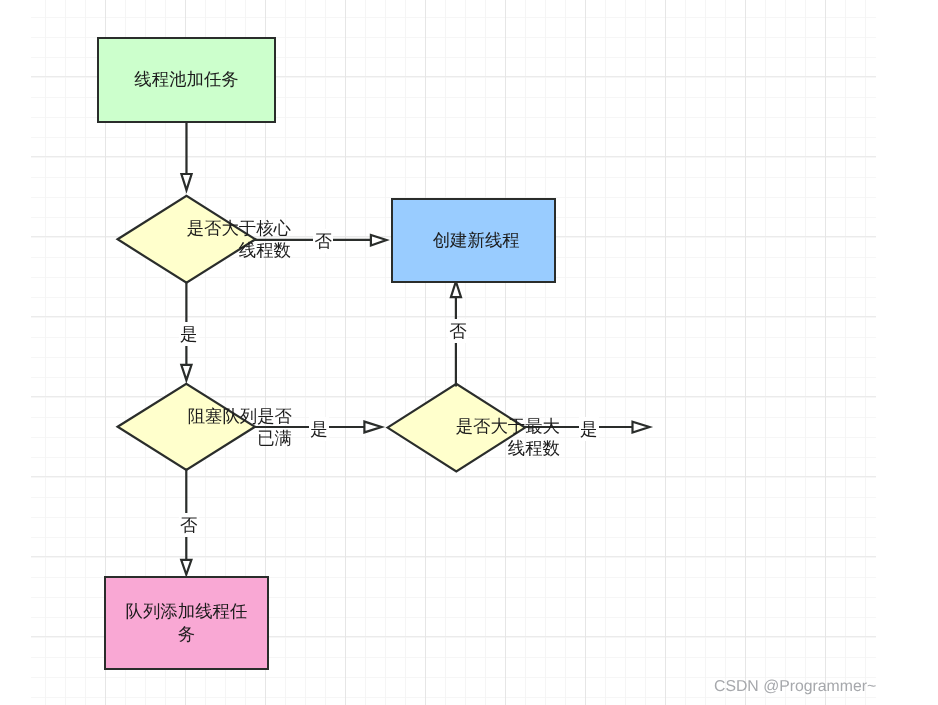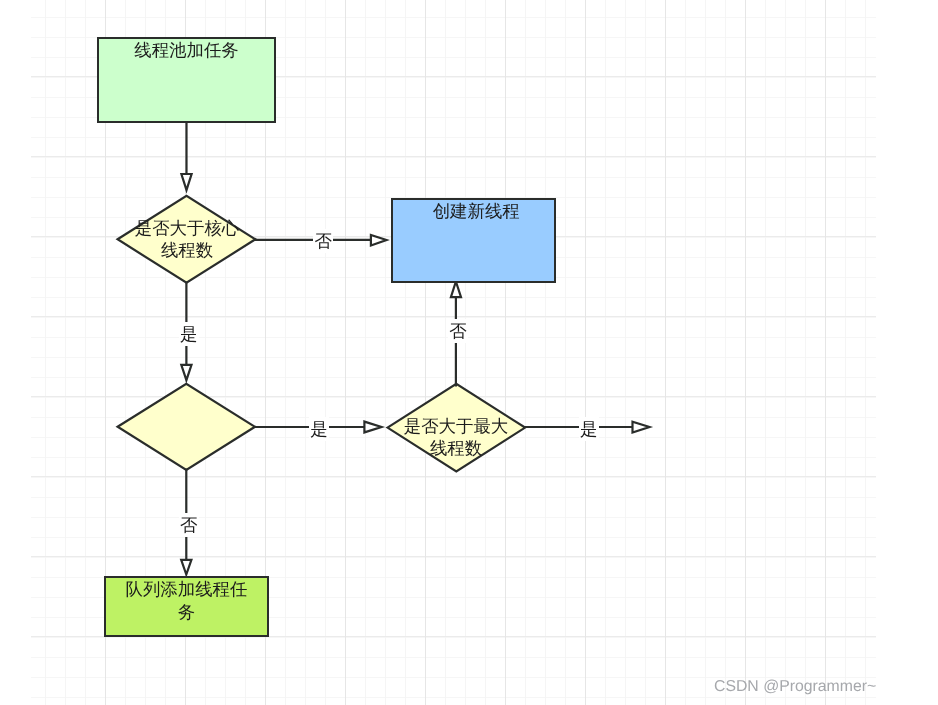--- a/index.html
+++ b/index.html
@@ -9,23 +9,23 @@
   #grid{position:absolute;left:31.3px;top:0;width:844.8px;height:705px;
         background-image:
           linear-gradient(to right, #e6e6e6 1px, transparent 1px),
           linear-gradient(to bottom, #ebebeb 1px, transparent 1px),
           linear-gradient(to right, #f5f5f5 1px, transparent 1px),
           linear-gradient(to bottom, #f6f6f6 1px, transparent 1px);
         background-size:80px 80px, 80px 80px, 20px 20px, 20px 20px;
         background-position:-6px 76px, -6px 76px, 14px 17px, 14px 17px;}
   svg.layer{position:absolute;left:0;top:0;width:938px;height:705px;overflow:visible;}
   .node{position:absolute;box-sizing:border-box;border:2.2px solid #2a2d2b;
-        display:flex;justify-content:center;text-align:center;}
+        display:flex;align-items:center;justify-content:center;text-align:center;}
   .nlabel{font-size:17.4px;line-height:23px;color:#1c1c1c;display:block;}
-  .dlabel{position:absolute;text-align:center;font-size:17.4px;line-height:21.6px;color:#1c1c1c;
+  .dlabel{position:absolute;text-align:right;font-size:17.4px;line-height:21.6px;color:#1c1c1c;
         white-space:pre-line;pointer-events:none;}
   .elabel{position:absolute;font-size:17.5px;line-height:24px;color:#1c1c1c;white-space:nowrap;
         text-align:center;background:#ffffff;width:20px;height:24px;}
   .wm{position:absolute;white-space:nowrap;color:#a6a8ac;}
 </style>
 </head>
 <body>
 
 <div id="canvas">
   <div id="grid"></div>
@@ -58,26 +58,28 @@
 
   <div class="node" style="left:97.1px;top:36.8px;width:178.8px;height:86px;background:#ccffcc;">
     <span class="nlabel">线程池加任务</span>
   </div>
 
   <div class="node" style="left:390.5px;top:198.1px;width:165.4px;height:85.1px;background:#99ccff;">
     <span class="nlabel" style="margin-left:6px;">创建新线程</span>
   </div>
 
 
-  <div class="node" style="left:103.8px;top:575.5px;width:165.3px;height:61px;background:#bef264;">
+  <div class="node" style="left:103.8px;top:575.5px;width:165.3px;height:94px;background:#f9a8d4;">
     <span class="nlabel" style="width:126px;">队列添加线程任务</span>
   </div>
 
   <div class="dlabel" style="left:83px;top:218px;width:208px;">是否大于核心
 线程数</div>
+  <div class="dlabel" style="left:84px;top:406px;width:208px;">阻塞队列是否
+已满</div>
   <div class="dlabel" style="left:352px;top:416px;width:208px;">是否大于最大
 线程数</div>
 
   <div class="elabel" style="left:313.25px;top:229.40px;">否</div>
   <div class="elabel" style="left:178.65px;top:321.75px;">是</div>
   <div class="elabel" style="left:448.00px;top:319.00px;">否</div>
   <div class="elabel" style="left:309.10px;top:416.50px;">是</div>
   <div class="elabel" style="left:578.85px;top:416.50px;">是</div>
   <div class="elabel" style="left:178.75px;top:512.75px;">否</div>
 

